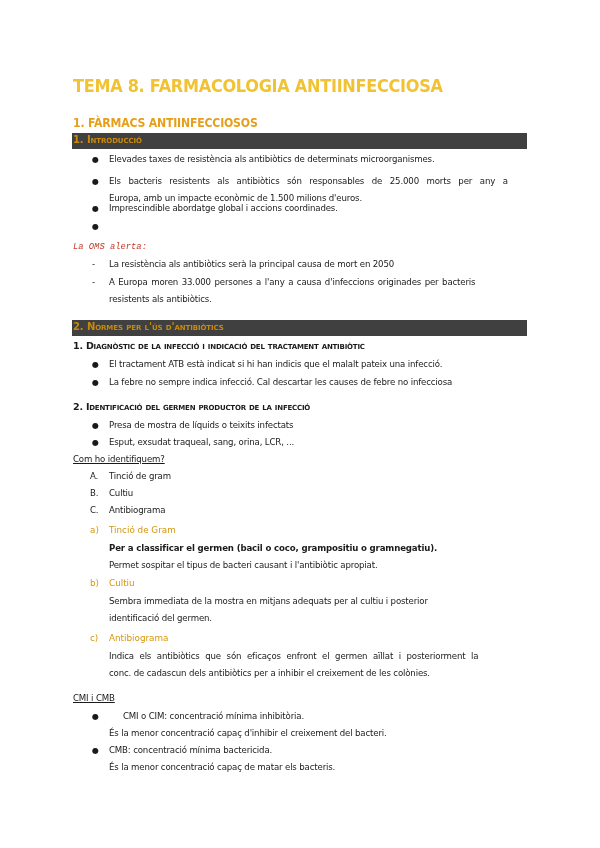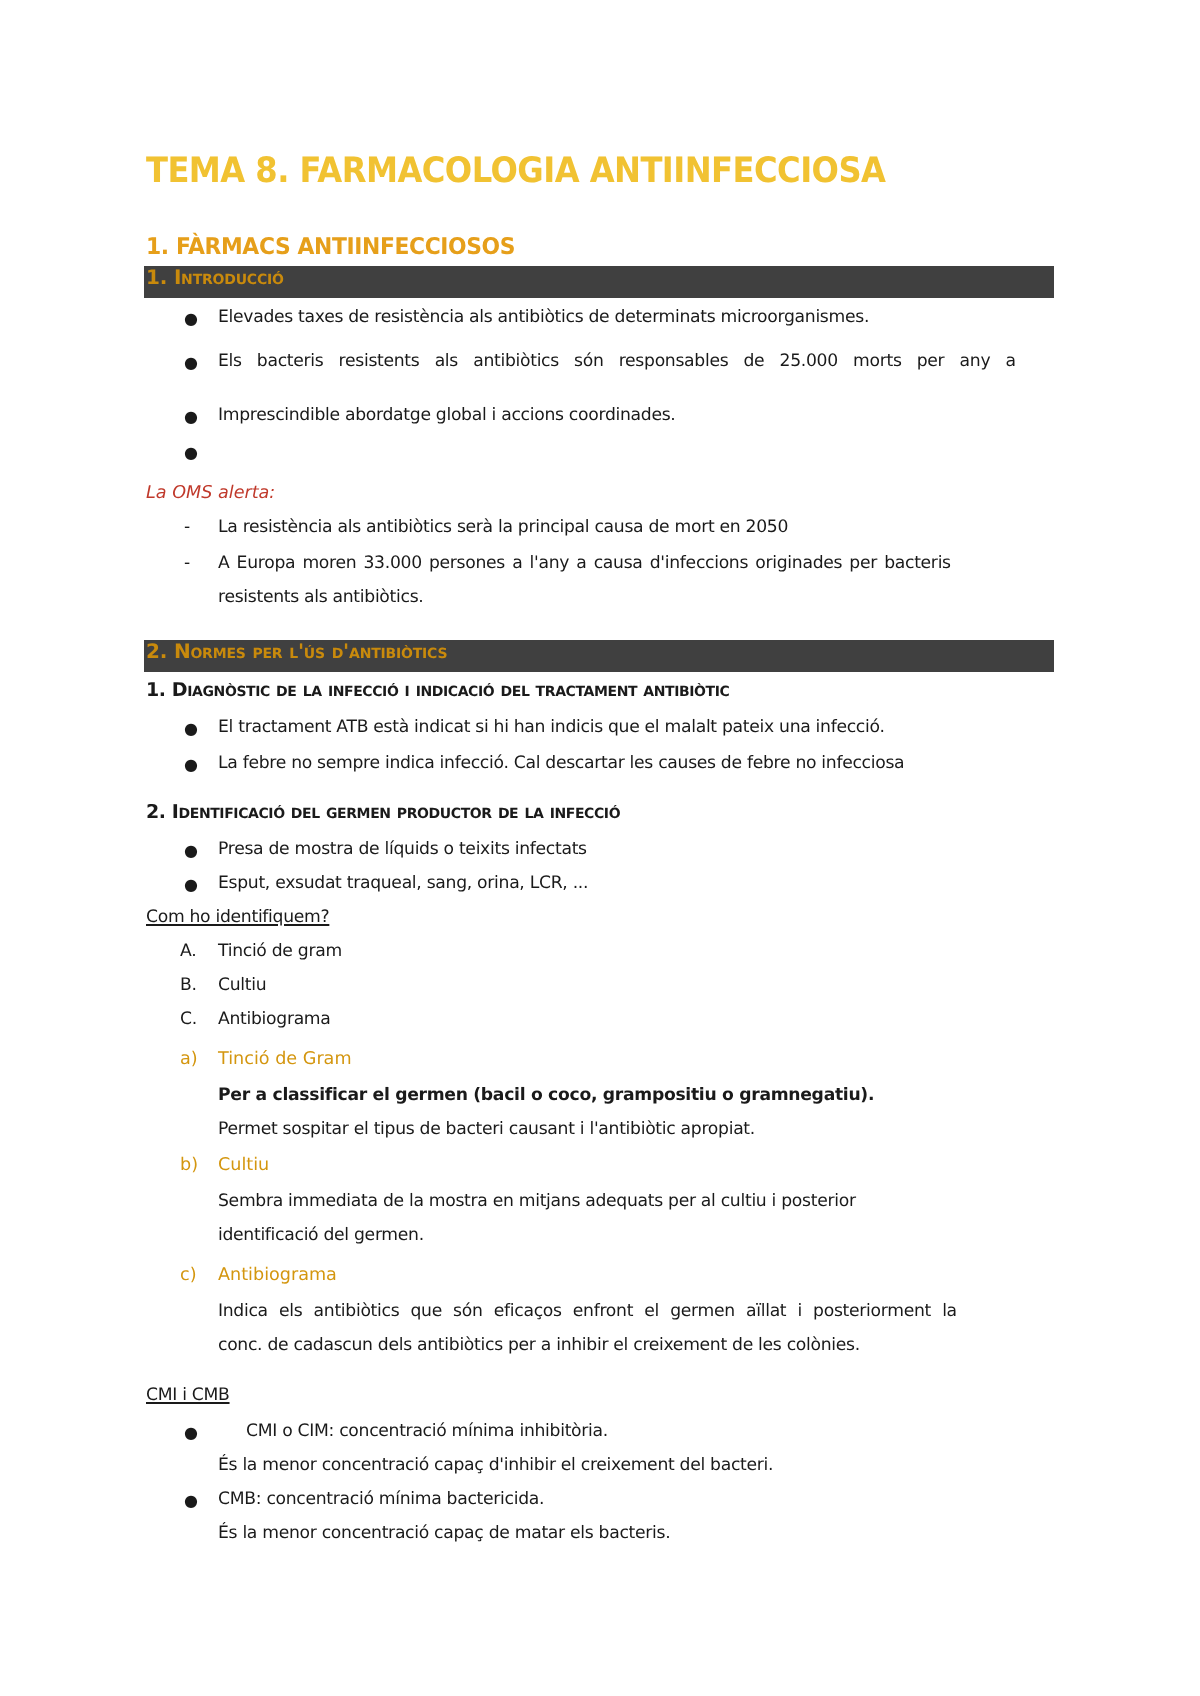--- a/index.html
+++ b/index.html
@@ -7,21 +7,21 @@
     body { position: relative; font-family: "DejaVu Sans", sans-serif; color: #1a1a1a; }
     .page { position: absolute; left: 0; top: 0; width: 600px; height: 764px; }
     .abs { position: absolute; white-space: nowrap; }
     .title { left: 73px; top: 76px; font-size: 17.5px; color: #f1c232; font-weight: bold; letter-spacing: -0.3px; transform: scaleX(0.92); transform-origin: left top; }
     .h1 { left: 73px; top: 116px; font-size: 11.5px; color: #e69f1a; font-weight: bold; letter-spacing: -0.2px; transform: scaleX(0.95); transform-origin: left top; }
     .band { left: 72px; width: 455px; height: 16px; background: #404040; }
     .band-label { font-size: 10px; font-weight: bold; color: #c98a0c; font-variant: small-caps; letter-spacing: -0.1px; }
     .h3 { font-size: 9.5px; font-weight: bold; color: #1a1a1a; font-variant: small-caps; letter-spacing: -0.2px; }
     .txt { font-size: 8.6px; color: #1a1a1a; letter-spacing: -0.15px; }
     .bullet { font-size: 8px; color: #1a1a1a; }
-    .red-italic { font-size: 8.8px; font-style: italic; color: #c0392b; }
+    .red-italic { font-size: 8.8px; font-style: italic; color: #c0392b; font-family: Liberation Mono, monospace; }
     .gold { font-size: 8.8px; color: #d4960f; }
     .ul { text-decoration: underline; }
   </style>
 </head>
 <body>
 
 <div class="page">
 
   <div class="abs title">TEMA 8. FARMACOLOGIA ANTIINFECCIOSA</div>
 
@@ -29,20 +29,21 @@
 
   <div class="abs band" style="top:133px;">
     <span class="band-label" style="position:absolute;left:1px;top:1px;">1. Introducció</span>
   </div>
 
   <span class="abs bullet" style="left:92px;top:155px;">●</span>
   <span class="abs txt" style="left:109px;top:154px;">Elevades taxes de resistència als antibiòtics de determinats microorganismes.</span>
 
   <span class="abs bullet" style="left:92px;top:177px;">●</span>
   <span class="abs txt" style="left:109px;top:176px;word-spacing:5px;">Els bacteris resistents als antibiòtics són responsables de 25.000 morts per any a</span>
+  <span class="abs txt" style="left:109px;top:193px;">Europa, amb un impacte econòmic de 1.500 milions d'euros.</span>
 
   <span class="abs bullet" style="left:92px;top:204px;">●</span>
   <span class="abs txt" style="left:109px;top:203px;">Imprescindible abordatge global i accions coordinades.</span>
 
   <span class="abs bullet" style="left:92px;top:222px;">●</span>
 
   <span class="abs red-italic" style="left:73px;top:242px;">La OMS alerta:</span>
 
   <span class="abs txt" style="left:92px;top:259px;">-</span>
   <span class="abs txt" style="left:109px;top:259px;">La resistència als antibiòtics serà la principal causa de mort en 2050</span>

